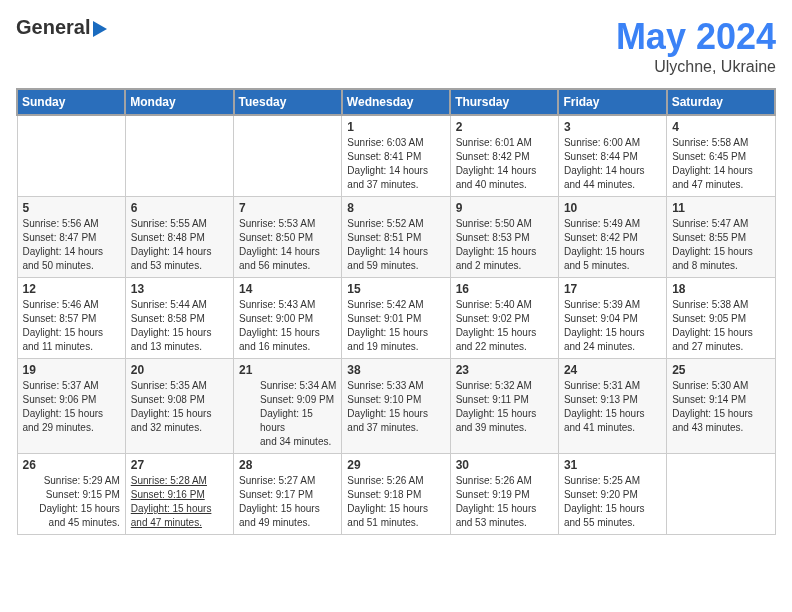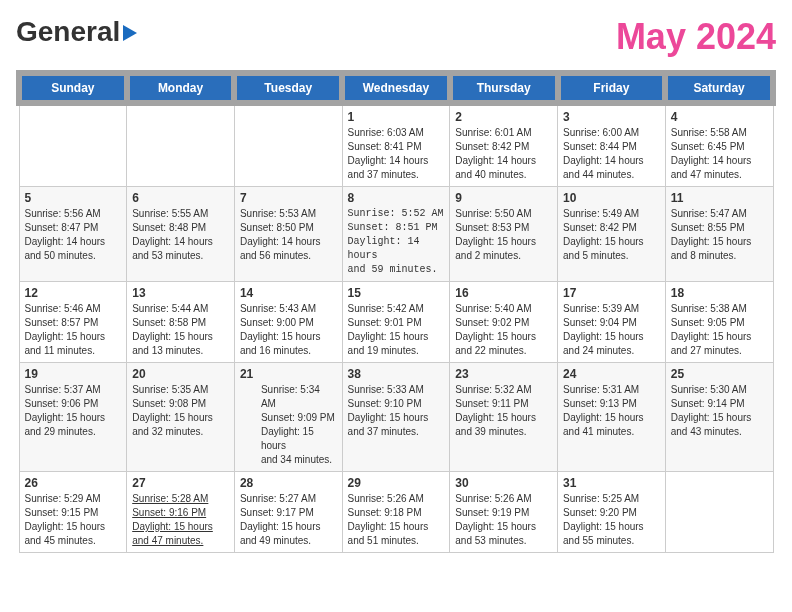--- a/index.html
+++ b/index.html
@@ -13,48 +13,48 @@
     .header {
       display: flex;
       justify-content: space-between;
       align-items: flex-start;
       margin-bottom: 12px;
     }
     .logo {
       display: flex;
       flex-direction: column;
       font-weight: bold;
-      font-size: 28px;
+      font-size: 20px;
     }
     .logo-general { color: #333; }
     .logo-blue { color: #1a6bbf; }
     .title-block {
       text-align: right;
     }
     .title-month {
       font-size: 36px;
       font-weight: bold;
-      color: #ec4899;
+      color: #3b82f6;
     }
     .title-location {
       font-size: 16px;
       color: #444;
     }
     .calendar {
       width: 100%;
       border-collapse: collapse;
       border: 1px solid #ccc;
     }
     .calendar th {
       background: #2a6ebb;
       color: #fff;
       font-size: 12px;
       padding: 5px 4px;
-      text-align: center;
-      border: 6px solid #a3a3a3;
+      text-align: left;
+      border: 2px solid #a3a3a3;
     }
     .calendar td {
       vertical-align: top;
       border: 1px solid #ccc;
       padding: 4px 5px;
       width: 107px;
       min-height: 80px;
       font-size: 10px;
       color: #333;
       background: #fff;
@@ -81,20 +81,21 @@
 
 <div class="header">
   <div class="logo">
     <div style="display:flex;align-items:center;">
       <span class="logo-general">General</span>
       <span style="display:inline-block;width:0;height:0;border-top:8px solid transparent;border-bottom:8px solid transparent;border-left:14px solid #1a6bbf;margin-left:3px;margin-top:2px;"></span>
     </div>
   </div>
   <div class="title-block">
     <div class="title-month">May 2024</div>
+    <div class="title-location">Ulychne, Ukraine</div>
   </div>
 </div>
 
 <table class="calendar">
   <thead>
     <tr>
     <th>Sunday</th>
         <th>Monday</th>
         <th>Tuesday</th>
         <th>Wednesday</th>
@@ -154,21 +155,21 @@
         </td>
         <td>
           <span class="day-number">7</span>
           <div class="cell-content" style="white-space: pre-line;">Sunrise: 5:53 AM
 Sunset: 8:50 PM
 Daylight: 14 hours
 and 56 minutes.</div>
         </td>
         <td>
           <span class="day-number">8</span>
-          <div class="cell-content" style="white-space: pre-line; font-family: Liberation Mono, monospace;">Sunrise: 5:52 AM
+          <div class="cell-content" style="white-space: pre-line;">Sunrise: 5:52 AM
 Sunset: 8:51 PM
 Daylight: 14 hours
 and 59 minutes.</div>
         </td>
         <td>
           <span class="day-number">9</span>
           <div class="cell-content" style="white-space: pre-line;">Sunrise: 5:50 AM
 Sunset: 8:53 PM
 Daylight: 15 hours
 and 2 minutes.</div>
@@ -286,21 +287,21 @@
           <span class="day-number">25</span>
           <div class="cell-content" style="white-space: pre-line;">Sunrise: 5:30 AM
 Sunset: 9:14 PM
 Daylight: 15 hours
 and 43 minutes.</div>
         </td>
       </tr>
       <tr>
         <td>
           <span class="day-number">26</span>
-          <div class="cell-content" style="white-space: pre-line;">Sunrise: 5:29 AM
+          <div class="cell-content" style="white-space: pre-line; text-align: right;">Sunrise: 5:29 AM
 Sunset: 9:15 PM
 Daylight: 15 hours
 and 45 minutes.</div>
         </td>
         <td>
           <span class="day-number">27</span>
           <div class="cell-content" style="white-space: pre-line; text-decoration: underline;">Sunrise: 5:28 AM
 Sunset: 9:16 PM
 Daylight: 15 hours
 and 47 minutes.</div>

